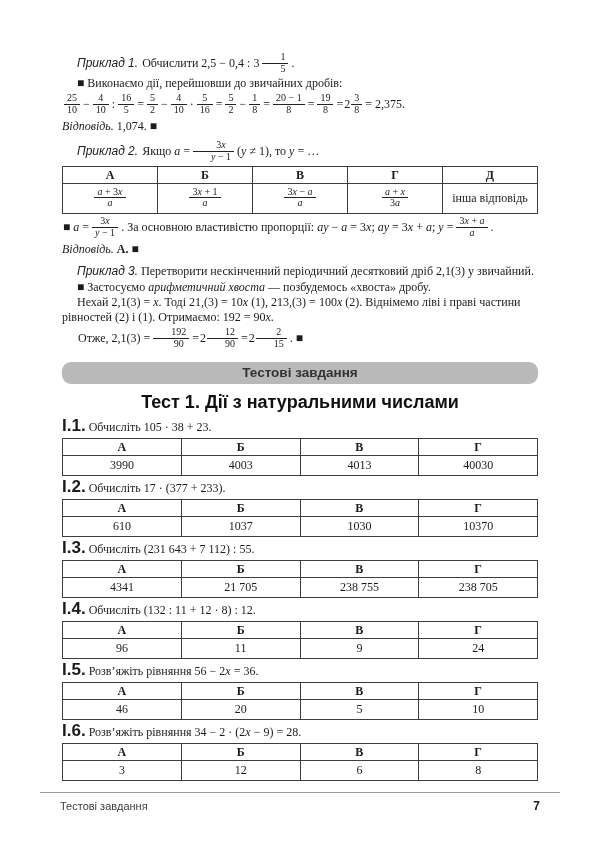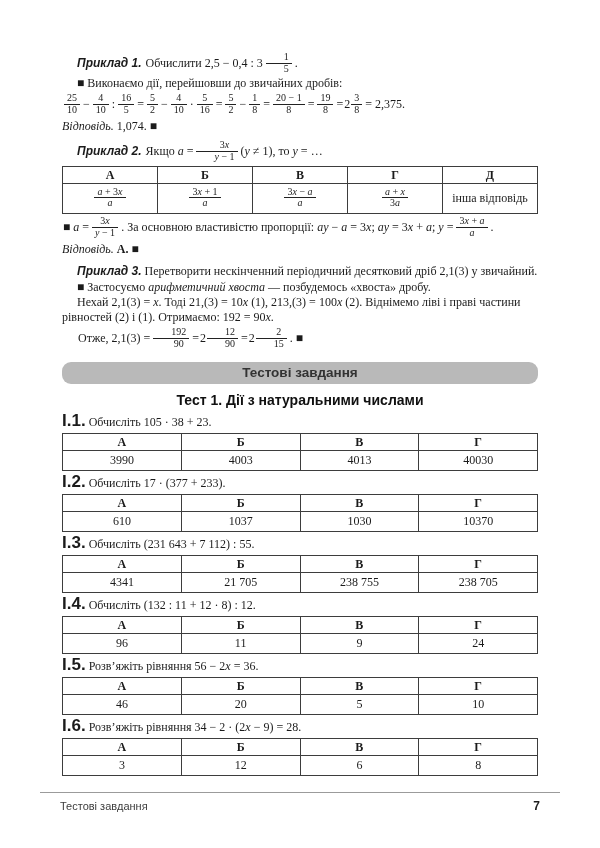--- a/index.html
+++ b/index.html
@@ -4,21 +4,21 @@
 <style>
   * { box-sizing: border-box; }
   html,body { margin:0; padding:0; background:#ffffff; }
   .page { position:relative; width:600px; height:848px; background:#ffffff; overflow:hidden;
           font-family:"Liberation Serif", serif; color:#1b1b1b; }
   .content { position:absolute; left:62px; top:46px; width:476px; }
 
   .line { margin:0; font-size:12px; line-height:15px; }
   .indent { text-indent:15px; }
   .ex-title { margin:7px 0 1px; text-indent:15px; }
-  .ex-label { font-family:"Liberation Sans", sans-serif; font-style:italic; font-weight:700; font-size:12px; }
+  .ex-label { font-family:"Liberation Sans", sans-serif; font-style:italic; font-weight:400; font-size:12px; }
   .expr-disp { margin:3px 0; }
   .expr-disp .mtx { margin:0 1px; }
   .answer { margin:1px 0 5px; }
   .ans-b { font-weight:700; }
 
   .fr { display:inline-block; vertical-align:middle; text-align:center; margin:0 2px;
         line-height:1.05; position:relative; top:-1px; }
   .fr .n { display:block; padding:0 3px; border-bottom:1px solid #222; font-size:10px; }
   .fr .d { display:block; padding:0 3px; font-size:10px; }
   .mx { white-space:nowrap; }
@@ -28,21 +28,21 @@
   .tbl th, .tbl td { border:1px solid #3d3d3d; text-align:center; font-family:"Liberation Serif", serif; }
   .tbl th { font-size:12px; line-height:14px; font-weight:700; padding:1px 0; }
   .tbl td { font-size:12px; line-height:15px; padding:2px 1px; }
   .tbl5 td { height:30px; vertical-align:middle; }
   .qtbl td { height:18px; }
 
   .banner { margin:12px 0 6px; background:#b9b9b9; border-radius:9px; text-align:center;
             font-family:"Liberation Sans", sans-serif; font-weight:700; font-size:13.5px;
             color:#333333; padding:3px 0 4px; }
   .test-title { margin:8px 0 5px; text-align:center; font-family:"Liberation Sans", sans-serif;
-                font-weight:700; font-size:14px; color:#101010; }
+                font-weight:700; font-size:18px; color:#101010; }
   .q-line { margin:3px 0 1px; }
   .q-num { font-family:"Liberation Sans", sans-serif; font-weight:700; font-size:17px; }
   .question { margin-bottom:3px; }
 
   .footer { position:absolute; left:40px; right:40px; top:792px; border-top:1px solid #9b9b9b; }
   .footer-row { display:flex; justify-content:space-between; align-items:baseline; padding:6px 20px 0; }
   .footer-left { font-family:"Liberation Sans", sans-serif; font-size:11px; color:#3d3d3d; }
   .footer-page { font-family:"Liberation Sans", sans-serif; font-size:12px; font-weight:700; color:#1d1d1d; }
   i { }
 </style>

